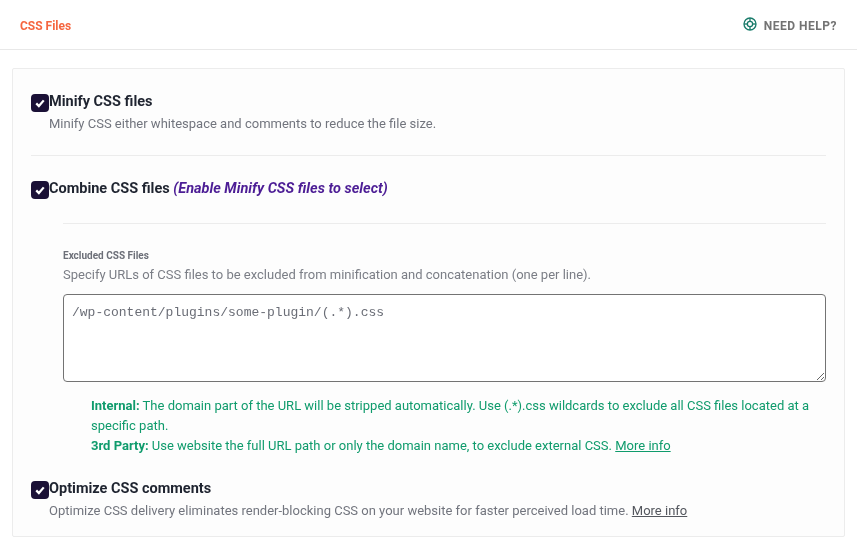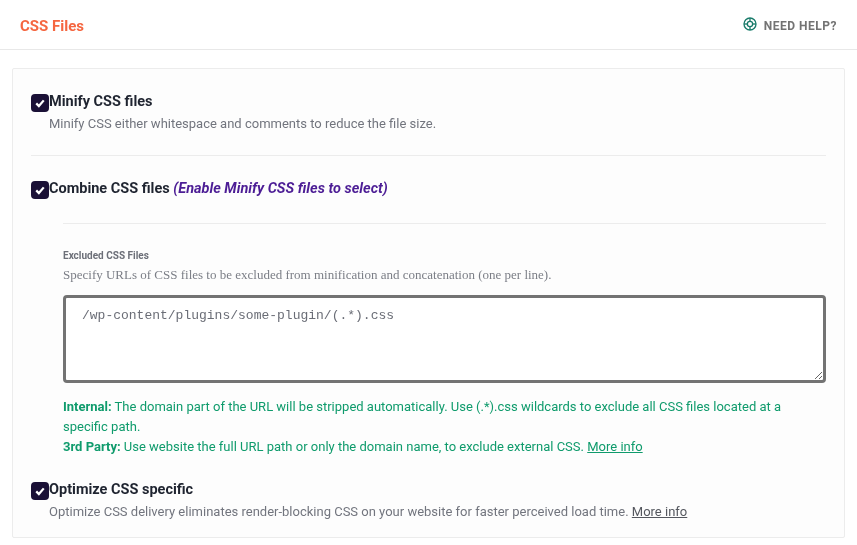--- a/index.html
+++ b/index.html
@@ -13,21 +13,21 @@
   .header {
     display: flex;
     justify-content: space-between;
     align-items: center;
     padding: 16px 20px 14px 20px;
     border-bottom: 1px solid #e8e8e8;
   }
   .header-title {
     color: #f56640;
     font-weight: 700;
-    font-size: 15px;
+    font-size: 12px;
   }
   .help-link {
     display: flex;
     align-items: center;
     gap: 6px;
     color: #737373;
     font-weight: 700;
     font-size: 12px;
     letter-spacing: 0.5px;
     cursor: pointer;
@@ -94,39 +94,39 @@
 
   .sub-title {
     font-size: 10px;
     font-weight: 700;
     color: #6c6f78;
   }
   .sub-desc {
     font-size: 13px;
     color: #7b7e86;
     margin-top: 6px;
-    font-family: Liberation Serif, serif;
   }
   textarea.exclude {
     width: 100%;
     height: 88px;
     margin-top: 12px;
-    border: 3px solid #737373;
+    border: 1px solid #737373;
     border-radius: 4px;
-    padding: 10px 16px;
+    padding: 10px 8px;
     font-family: "SFMono-Regular", Consolas, "Liberation Mono", Menlo, monospace;
     font-size: 13px;
     color: #6a6d76;
     resize: both;
   }
   .notice {
     margin-top: 10px;
     font-size: 13px;
     color: #0f9b6c;
     line-height: 1.55;
+    margin-left: 28px;
   }
   .notice .label { font-weight: 700; color: #0f9b6c; }
   .notice .link { color: #0f9b6c; }
 </style>
 </head>
 <body>
 
 <div class="header">
   <div class="header-title">CSS Files</div>
   <div class="help-link">
@@ -185,21 +185,21 @@
     </div>
   </div>
 
   <div class="option-block">
     <div class="checkbox">
       <svg viewBox="0 0 16 16">
           <polyline points="3,8.5 6.5,12 13,4.5"></polyline>
         </svg>
     </div>
     <div class="option-body">
-      <div class="option-title">Optimize CSS specific</div>
+      <div class="option-title">Optimize CSS comments</div>
       <div class="option-desc">
         <span>Optimize CSS delivery eliminates render-blocking CSS on your website for faster perceived load time.</span>
         <span class="link">More info</span>
       </div>
     </div>
   </div>
 
 </div>
 
 </body></html>

